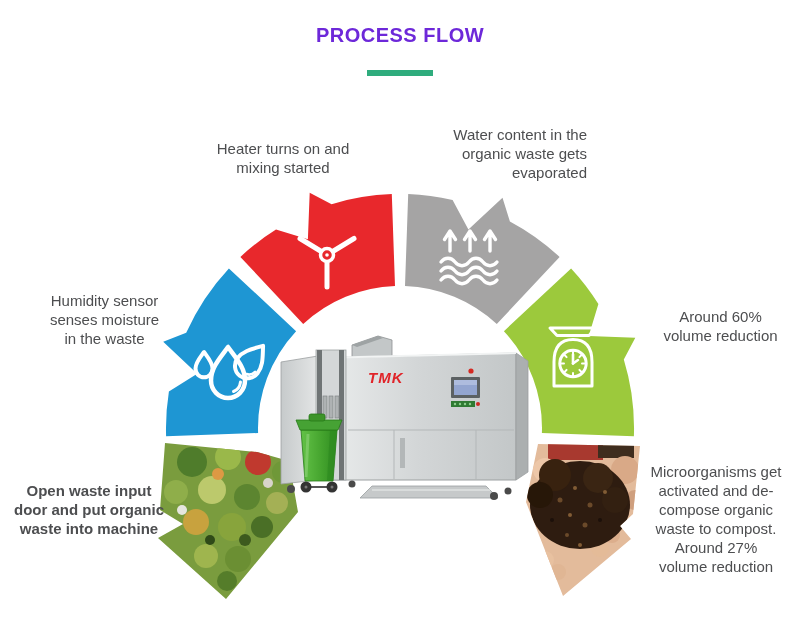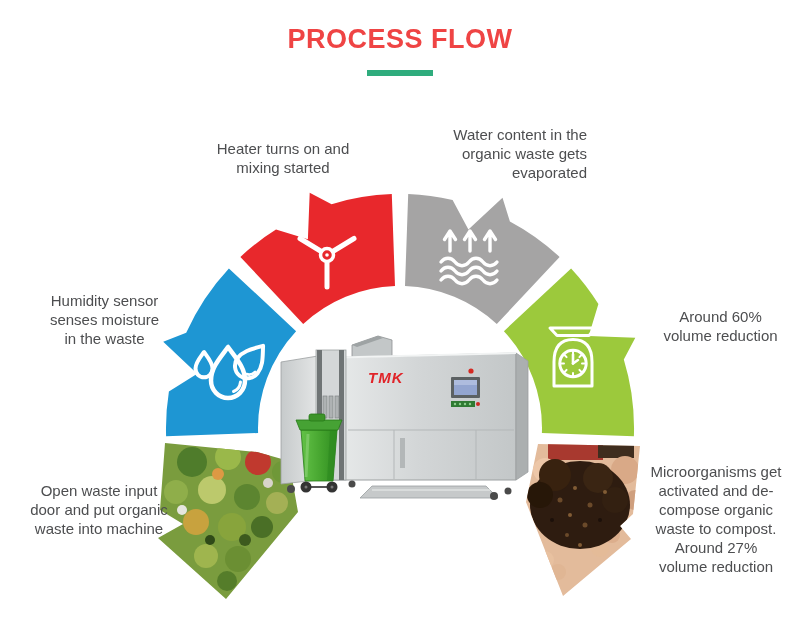--- a/index.html
+++ b/index.html
@@ -1,28 +1,28 @@
 <!DOCTYPE html>
 <html><head>
 <meta charset="utf-8">
 <style>
   html,body{margin:0;padding:0;background:#ffffff;}
   .canvas{position:relative;width:800px;height:638px;background:#fff;overflow:hidden;
           font-family:"Liberation Sans","DejaVu Sans",sans-serif;}
   .title-wrap{position:absolute;top:24px;left:0;width:800px;text-align:center;}
-  .title-wrap h1{margin:0;font-size:27px;font-weight:bold;letter-spacing:.5px;color:#ef4444;}
+  .title-wrap h1{margin:0;font-size:20px;font-weight:bold;letter-spacing:.5px;color:#6d28d9;}
   .title-underline{position:absolute;top:70px;left:367px;width:66px;height:6px;background:#2fac7d;}
   .diagram-svg{position:absolute;left:0;top:0;}
   .lbl{position:absolute;color:#4d4e50;font-size:15px;line-height:19px;text-align:center;
        white-space:pre-line;}
   .lbl-heating{left:193px;top:139px;width:180px;}
   .lbl-evaporation{left:407px;top:125px;width:180px;text-align:right;}
   .lbl-humidity{left:22px;top:291px;width:165px;}
   .lbl-reduction{left:638px;top:307px;width:165px;}
-  .lbl-input{left:16px;top:481px;width:166px;}
+  .lbl-input{left:6px;top:481px;width:166px;font-weight:bold;}
   .lbl-compost{left:633px;top:462px;width:166px;}
 </style>
 </head>
 <body>
 
 <div class="canvas">
 
   <div class="title-wrap">
     <h1>PROCESS FLOW</h1>
   </div>

